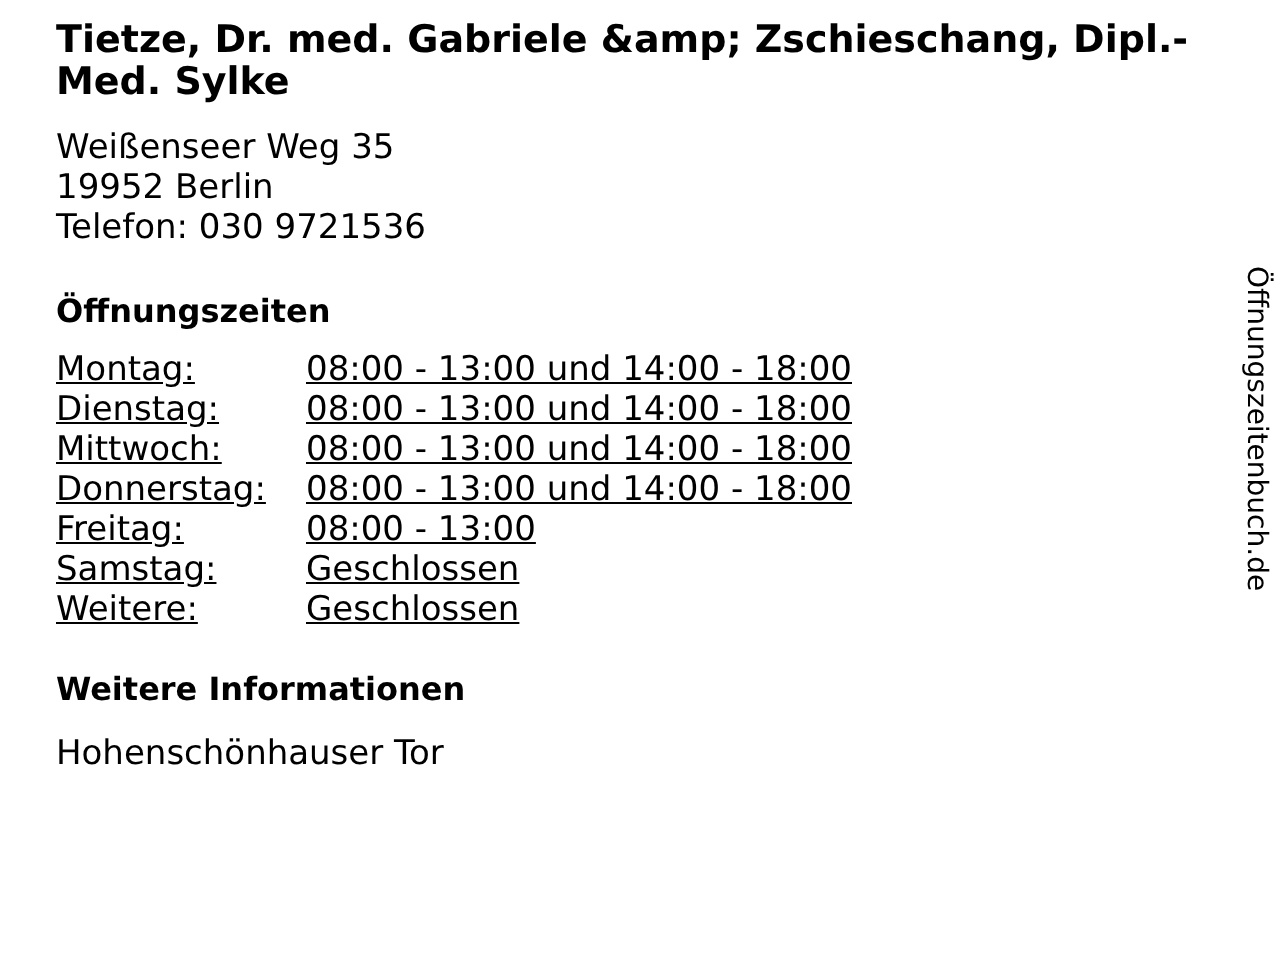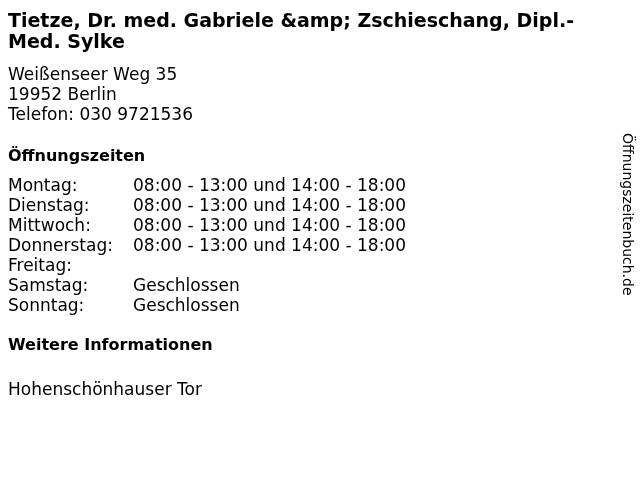--- a/index.html
+++ b/index.html
@@ -7,21 +7,21 @@
   body {
     width: 640px;
     height: 480px;
     background: #ffffff;
     color: #000000;
     font-family: "DejaVu Sans", sans-serif;
     position: relative;
     overflow: hidden;
   }
   .content {
-    padding: 10px 20px 0 8px;
+    padding: 10px 20px 0 28px;
   }
   .page-title {
     font-size: 19px;
     font-weight: bold;
     line-height: 21px;
     margin: 0;
     max-width: 620px;
     letter-spacing: 0;
   }
   .address-block {
@@ -33,30 +33,31 @@
     font-size: 16px;
     font-weight: bold;
     line-height: 20px;
     margin: 0;
   }
   .hours-heading { margin-top: 22px; }
   .hours-table {
     margin-top: 9px;
     font-size: 17px;
     line-height: 20px;
+    text-decoration: underline;
   }
   .hours-row { display: flex; }
   .hours-day {
     flex: 0 0 125px;
     width: 125px;
   }
   .hours-time { flex: 1; }
   .info-heading { margin-top: 20px; }
   .info-text {
-    margin-top: 24px;
+    margin-top: 12px;
     font-size: 17px;
     line-height: 20px;
   }
   .watermark {
     position: absolute;
     top: 133px;
     right: 5px;
     writing-mode: vertical-rl;
     font-size: 14px;
     line-height: 1;
@@ -91,27 +92,28 @@
     <div class="hours-row">
       <span class="hours-day">Mittwoch:</span>
       <span class="hours-time">08:00 - 13:00 und 14:00 - 18:00</span>
     </div>
     <div class="hours-row">
       <span class="hours-day">Donnerstag:</span>
       <span class="hours-time">08:00 - 13:00 und 14:00 - 18:00</span>
     </div>
     <div class="hours-row">
       <span class="hours-day">Freitag:</span>
+      <span class="hours-time">08:00 - 13:00</span>
     </div>
     <div class="hours-row">
       <span class="hours-day">Samstag:</span>
       <span class="hours-time">Geschlossen</span>
     </div>
     <div class="hours-row">
-      <span class="hours-day">Sonntag:</span>
+      <span class="hours-day">Weitere:</span>
       <span class="hours-time">Geschlossen</span>
     </div>
   </div>
 
   <h2 class="section-heading info-heading">Weitere Informationen</h2>
 
   <div class="info-text">Hohenschönhauser Tor</div>
 
 </div>
 

